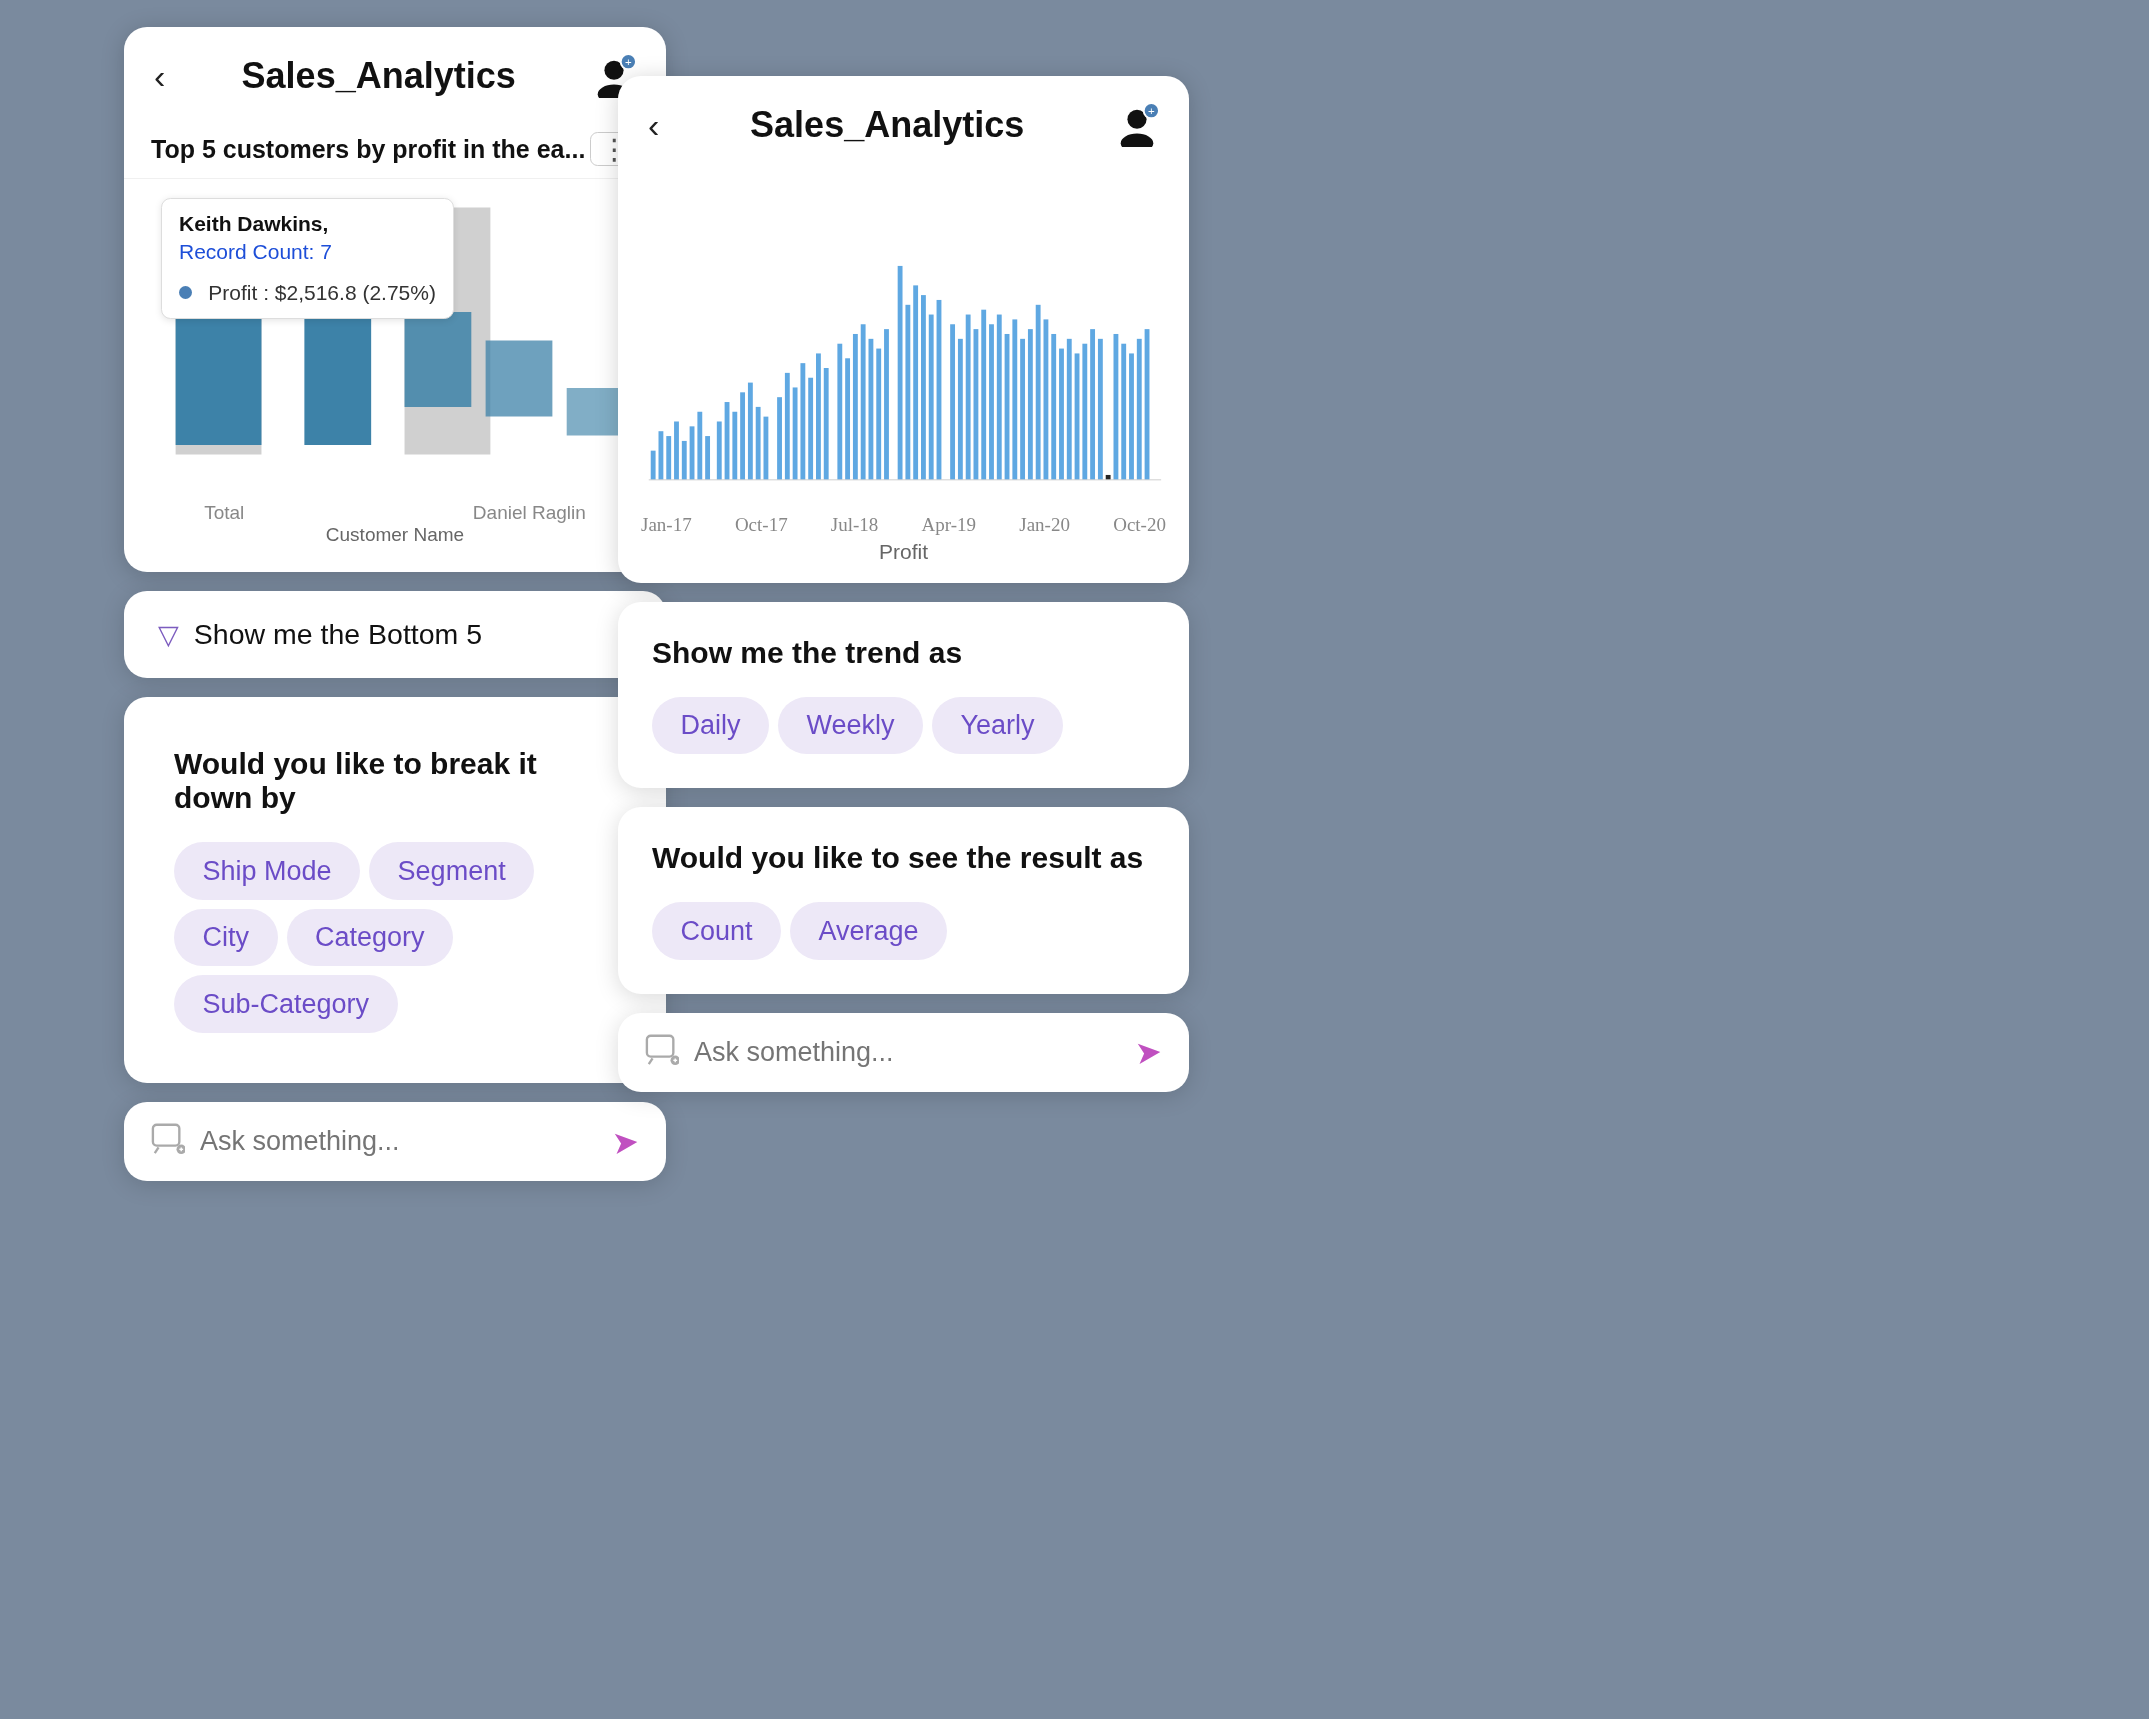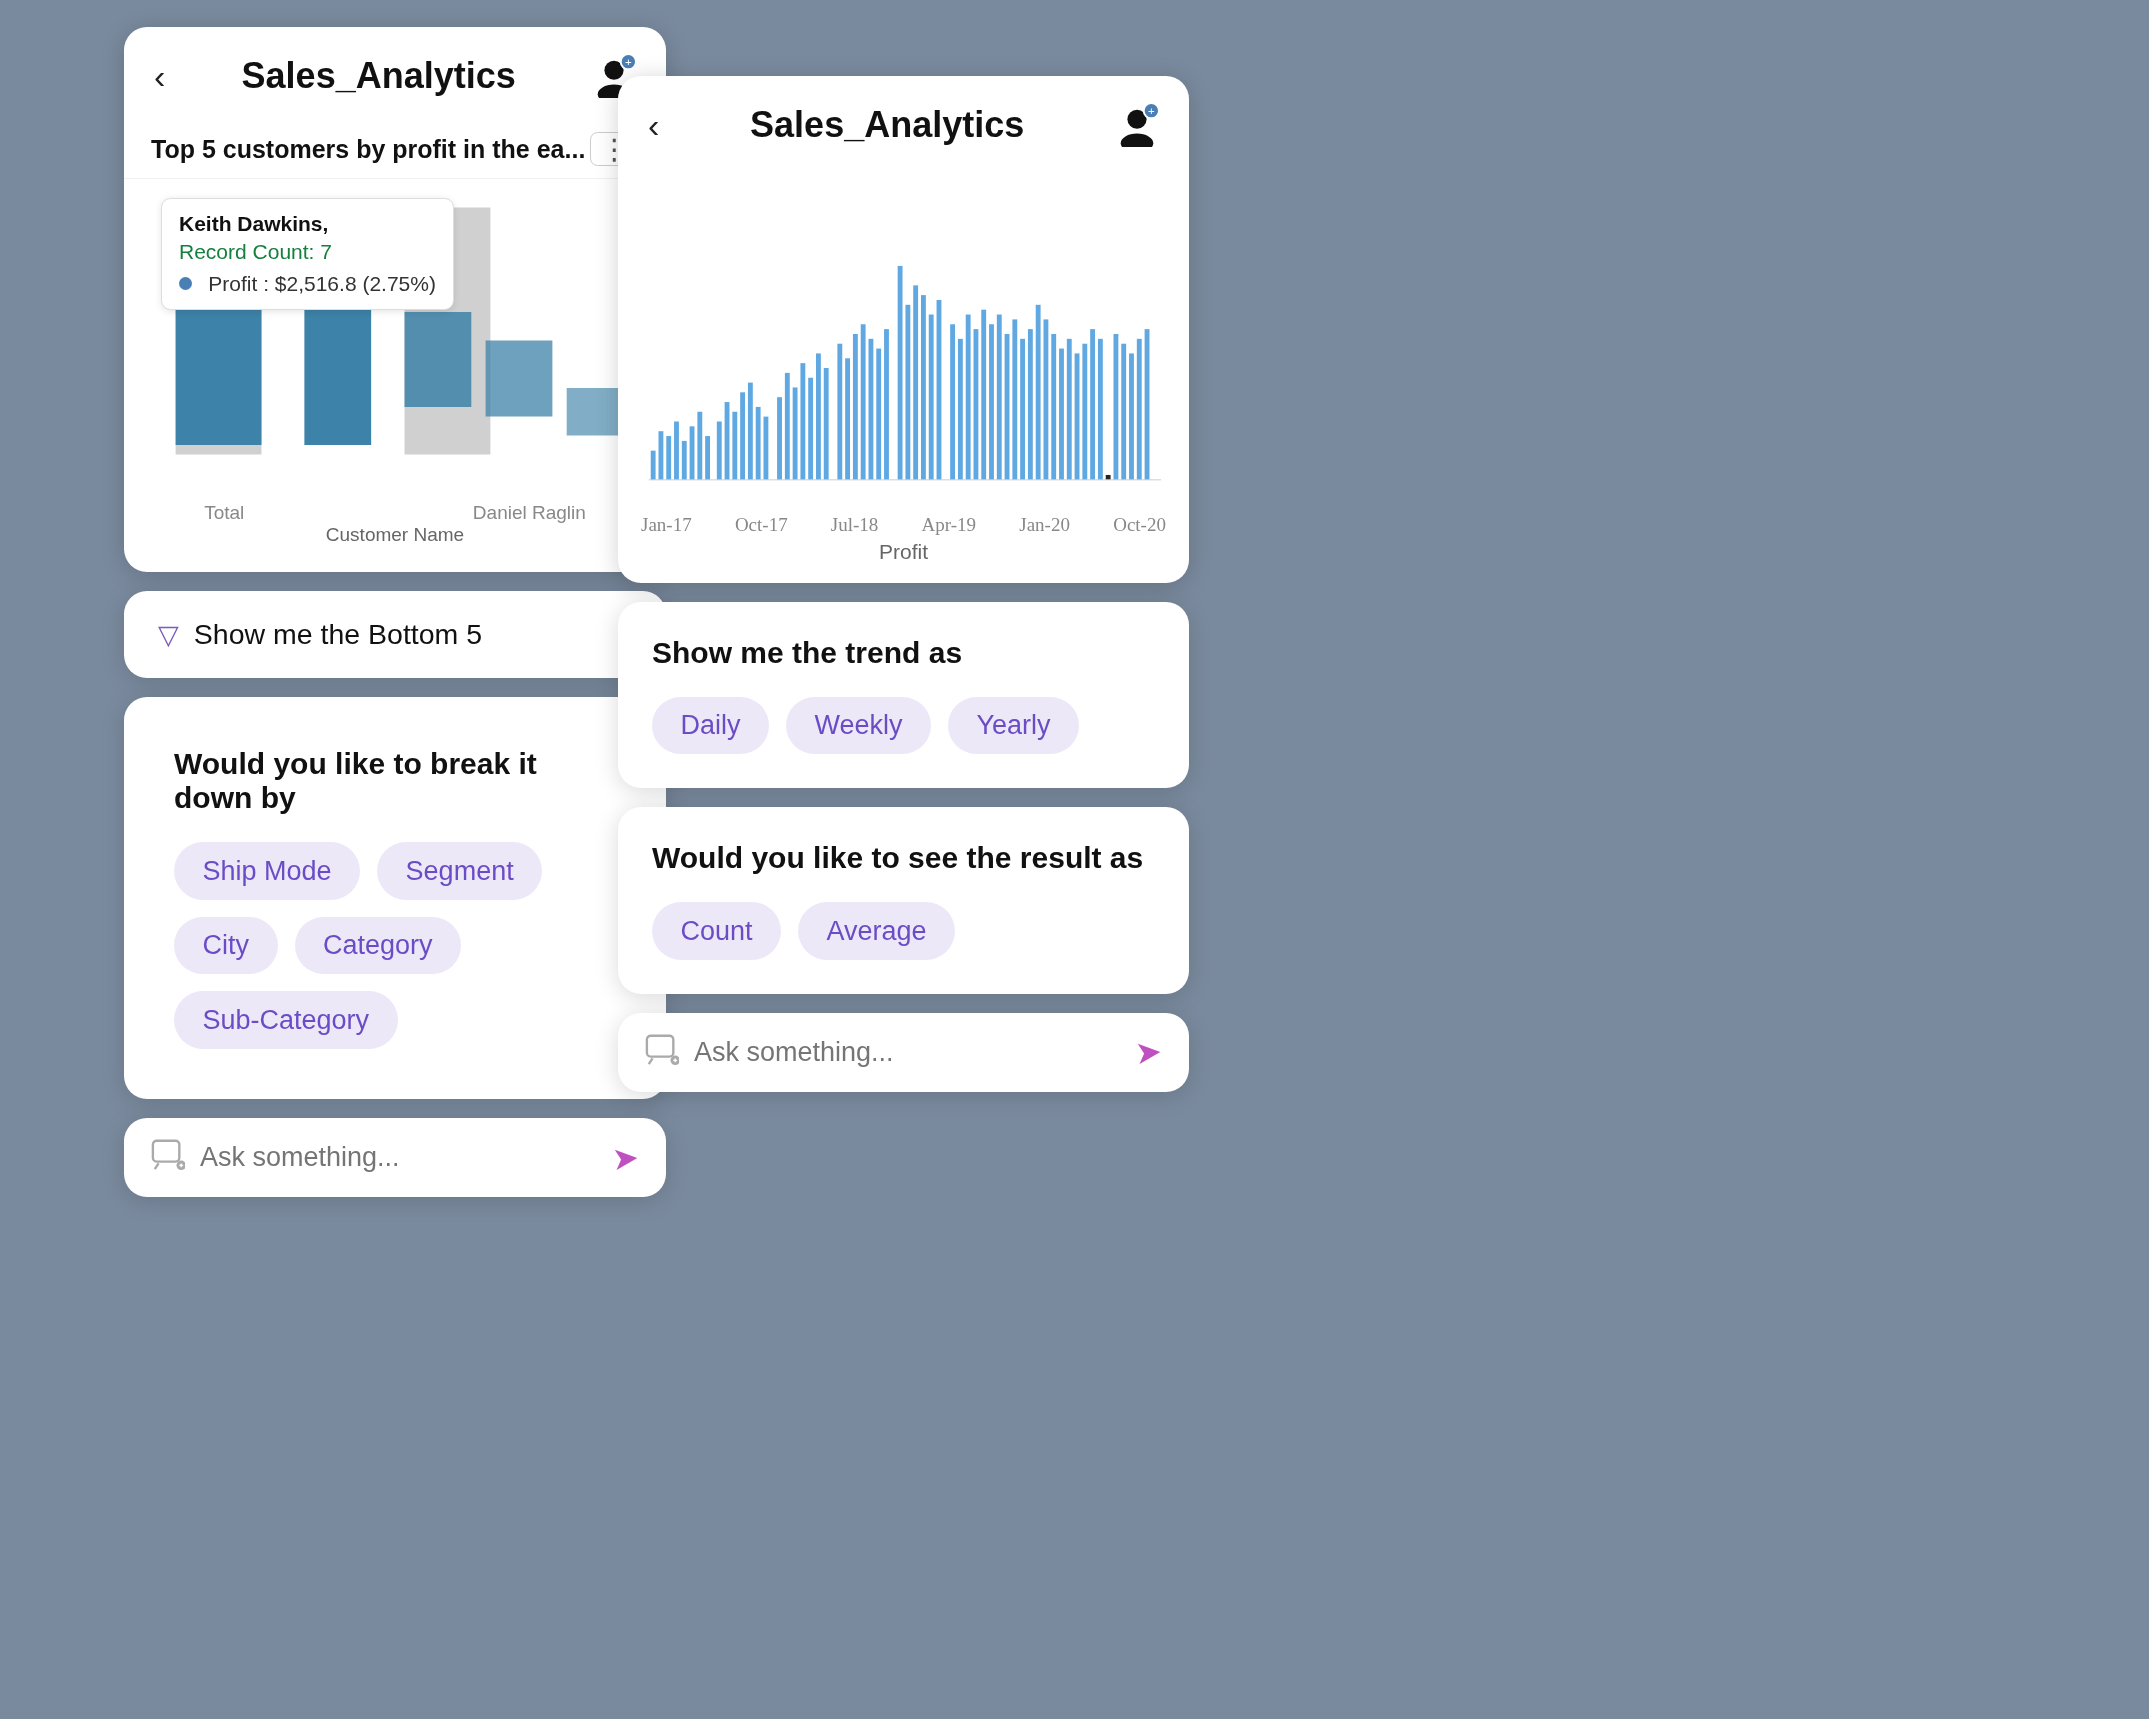--- a/index.html
+++ b/index.html
@@ -97,22 +97,22 @@
       box-shadow: 0 1.9px 7.6px rgba(0,0,0,0.1);
     }
 
     .tooltip-name {
       font-weight: 700;
       color: #111;
       margin-bottom: 3.8px;
     }
 
     .tooltip-count {
-      color: #15803d;
-      margin-bottom: 8px;
+      color: #1d4ed8;
+      margin-bottom: 17px;
     }
 
     .tooltip-profit {
       display: flex;
       align-items: center;
       gap: 16px;
       color: #333;
     }
 
     .dot {
@@ -176,21 +176,21 @@
     .breakdown-title {
       font-size: 30px;
       font-weight: 700;
       color: #111;
       margin-bottom: 27px;
     }
 
     .chip-group {
       display: flex;
       flex-wrap: wrap;
-      gap: 17px;
+      gap: 9px;
     }
 
     .chip {
       background: #ede8f7;
       color: #6b4cc7;
       border-radius: 48px;
       padding: 13.3px 28.5px;
       font-size: 27px;
       font-weight: 500;
       cursor: pointer;

